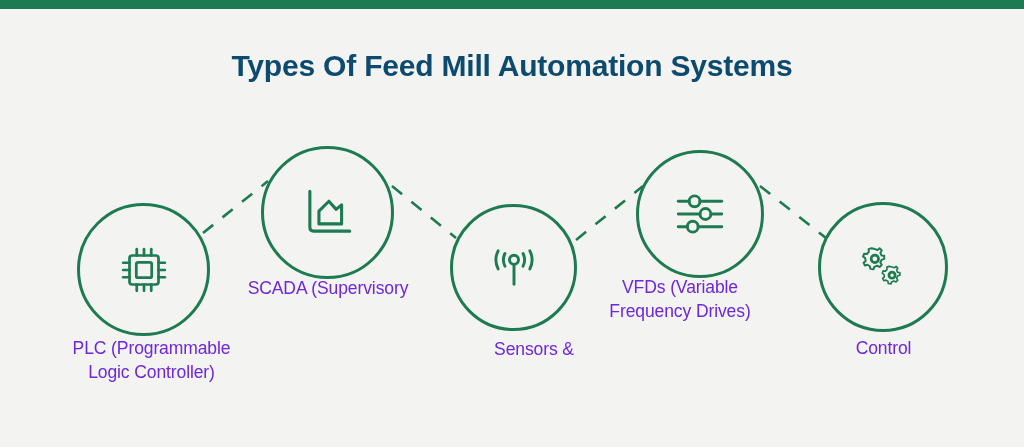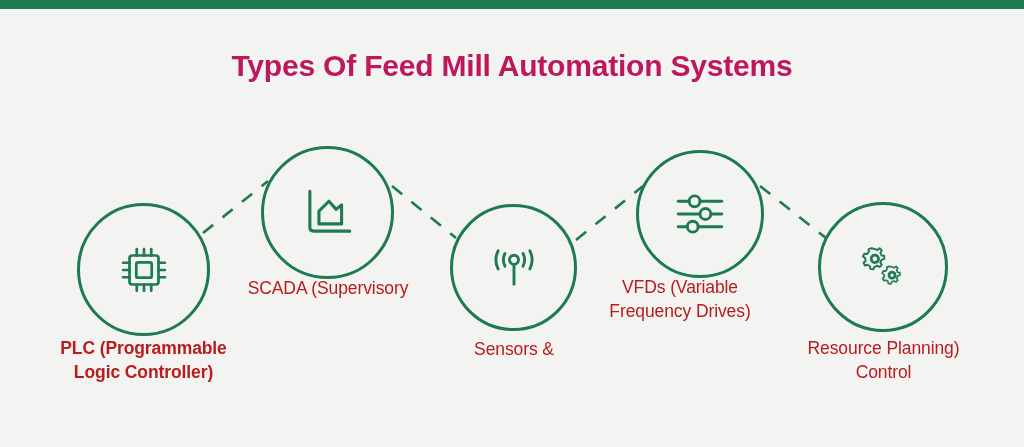--- a/index.html
+++ b/index.html
@@ -23,21 +23,21 @@
   }
   #title {
     position: absolute;
     top: 49px;
     left: 0;
     width: 1024px;
     text-align: center;
     font-size: 30px;
     font-weight: bold;
     letter-spacing: -0.2px;
-    color: #be185d;
+    color: #0c4a6e;
     font-family: "Liberation Sans", sans-serif;
   }
   #stage {
     position: absolute;
     top: 0; left: 0;
     width: 1024px;
     height: 447px;
   }
   #connectors {
     position: absolute;
@@ -62,35 +62,35 @@
   .icon-wrap {
     width: 58px;
     height: 58px;
     display: block;
   }
   .label {
     position: absolute;
     text-align: center;
     font-size: 17.5px;
     line-height: 24px;
-    color: #b91c1c;
+    color: #6d28d9;
     font-weight: 500;
     font-family: "Liberation Sans", sans-serif;
     letter-spacing: -0.1px;
   }
 
   
   #node-plc .circle { left: 77px; top: 203px; width: 133px; height: 133px; }
-  #node-plc .label  { left: 12px; top: 336px; width: 263px; font-weight: bold; }
+  #node-plc .label  { left: 20px; top: 336px; width: 263px; }
   
   #node-scada .circle { left: 261px; top: 146px; width: 133px; height: 133px; }
   #node-scada .label  { left: 203px; top: 276px; width: 250px; }
   
   #node-sensors .circle { left: 450px; top: 204px; width: 127px; height: 127px; }
-  #node-sensors .label  { left: 408px; top: 337px; width: 212px; }
+  #node-sensors .label  { left: 428px; top: 337px; width: 212px; }
   
   #node-vfds .circle { left: 636px; top: 150px; width: 128px; height: 128px; }
   #node-vfds .label  { left: 572px; top: 275px; width: 216px; }
   
   #node-erp .circle { left: 818px; top: 202px; width: 130px; height: 130px; }
   #node-erp .label  { left: 770px; top: 336px; width: 227px; }
 </style>
 </head>
 <body>
 
@@ -189,18 +189,17 @@
           <path d="M0 -15 L4.2 -13.6 L7.3 -16.2 L10.6 -12.9 L8.4 -9.4 L10.2 -5.2 L14.4 -4.6 L14.4 0.1 L10.2 1.5 L8.4 5.6 L10.6 9.1 L7.3 12.4 L3.4 10.6 L-0.8 12.4 L-2.2 16.1 L-6.9 15.4 L-7.6 11.3 L-11.3 9.1 L-15.2 10.2 L-17.3 6.1 L-14.1 3.2 L-14.8 -1.1 L-18.1 -3.6 L-16.3 -7.8 L-12.1 -7.4 L-9.2 -10.6 L-9.6 -14.8 L-5.1 -16.2 Z" transform="scale(0.72)"></path>
           <circle cx="0" cy="0" r="4.1"></circle>
         </g>
         <g transform="translate(42,41)">
           <path d="M0 -15 L4.2 -13.6 L7.3 -16.2 L10.6 -12.9 L8.4 -9.4 L10.2 -5.2 L14.4 -4.6 L14.4 0.1 L10.2 1.5 L8.4 5.6 L10.6 9.1 L7.3 12.4 L3.4 10.6 L-0.8 12.4 L-2.2 16.1 L-6.9 15.4 L-7.6 11.3 L-11.3 9.1 L-15.2 10.2 L-17.3 6.1 L-14.1 3.2 L-14.8 -1.1 L-18.1 -3.6 L-16.3 -7.8 L-12.1 -7.4 L-9.2 -10.6 L-9.6 -14.8 L-5.1 -16.2 Z" transform="scale(0.6)"></path>
           <circle cx="0" cy="0" r="3.4"></circle>
         </g>
       </svg>
     </div>
     <div class="label">
-      <div>Resource Planning)</div>
       <div>Control</div>
     </div>
   </div>
 
 </div>
 
 </body></html>

